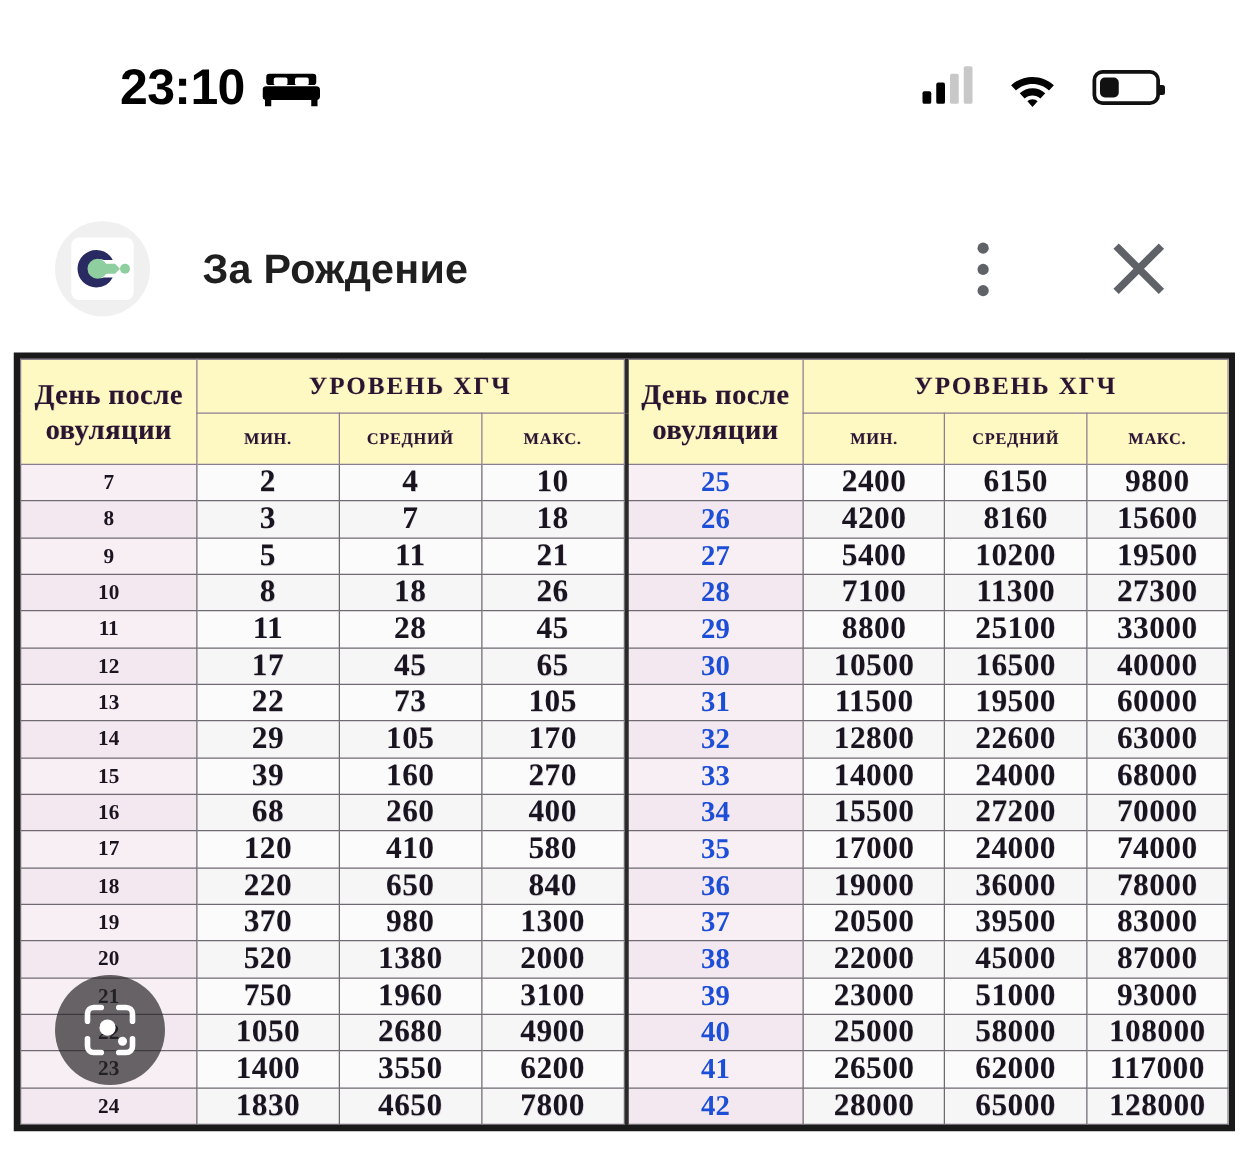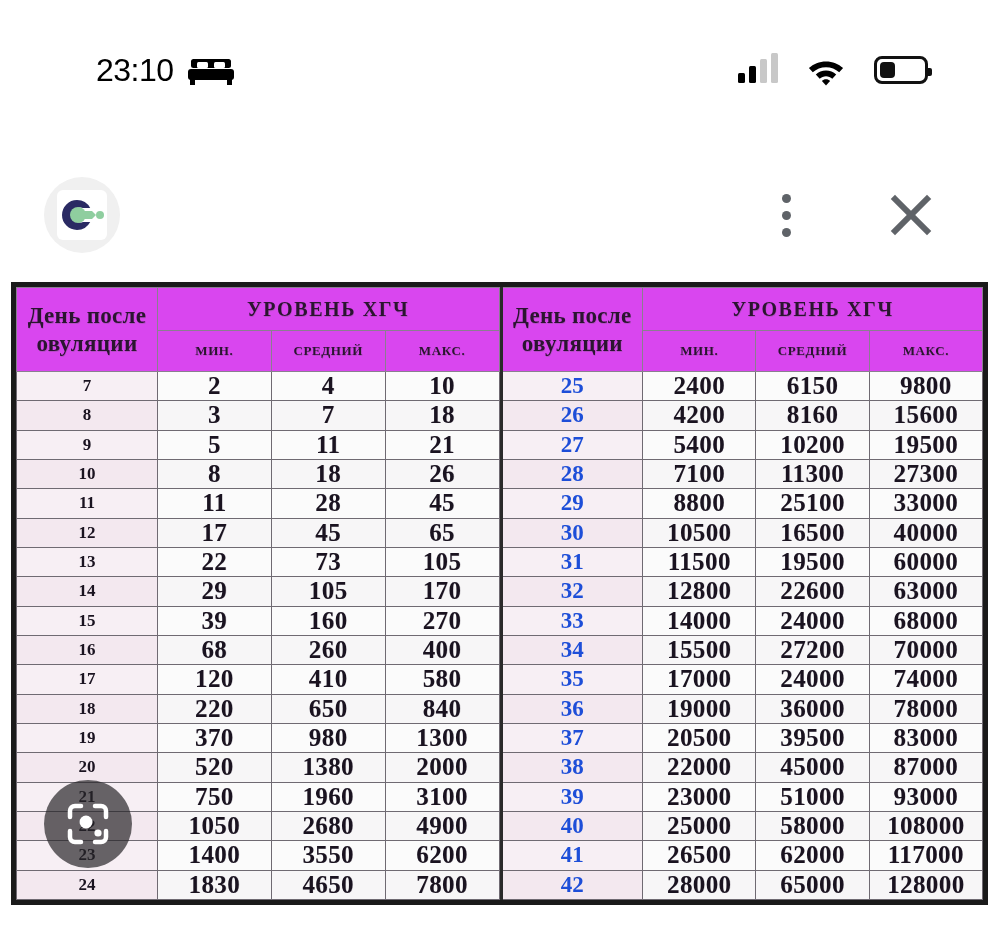--- a/index.html
+++ b/index.html
@@ -27,22 +27,22 @@
     padding: 0 72px 0 96px;
     box-sizing: border-box;
   }
   .status-left {
     display: flex;
     align-items: center;
     gap: 14px;
   }
   .status-time {
     font-family: "Liberation Sans", sans-serif;
-    font-size: 32px;
-    font-weight: 400;
+    font-size: 40px;
+    font-weight: 700;
     color: #000;
     letter-spacing: -0.5px;
     line-height: 1;
   }
   .bed-icon { display: block; }
   .status-right {
     display: flex;
     align-items: center;
     gap: 26px;
   }
@@ -180,21 +180,21 @@
   }
   table.hcg.right { border-left: 3px solid #2a2a2a; }
   table.hcg th, table.hcg td {
     border: 1px solid #6f6a72;
     text-align: center;
     vertical-align: middle;
     padding: 0;
     color: #1a1320;
   }
   table.hcg th {
-    background: #d946ef;
+    background: #fef9c3;
     font-weight: 700;
     color: #2b1430;
     text-shadow: 0.5px 0.5px 0 rgba(120,90,130,0.35);
     border-color: #8b7d90;
   }
   th.day-head {
     font-size: 23px;
     letter-spacing: 0.3px;
     line-height: 1.18;
     width: 29%;
@@ -282,20 +282,21 @@
   <div class="app-logo">
     <div class="inner">
       <svg width="46" height="34" viewBox="0 0 46 34">
         <path d="M18 2a15 15 0 1 0 0 30 15 15 0 0 0 13.2-8H24a7.5 7.5 0 1 1 0-14h7.2A15 15 0 0 0 18 2z" fill="#2a2a63"></path>
         <circle cx="19" cy="17" r="8" fill="#8fce9f"></circle>
         <path d="M19 13h14l4 4-4 4H19z" fill="#8fce9f"></path>
         <circle cx="41" cy="17" r="4" fill="#8fce9f"></circle>
       </svg>
     </div>
   </div>
+  <div class="app-title">За Рождение</div>
   <div class="appbar-spacer"></div>
   <div class="kebab">
     <span></span>
       <span></span>
       <span></span>
   </div>
   <div class="close-btn">
     <svg width="56" height="56" viewBox="0 0 56 56">
       <line x1="12" y1="12" x2="44" y2="44" stroke="#5f6368" stroke-width="6" stroke-linecap="square"></line>
       <line x1="44" y1="12" x2="12" y2="44" stroke="#5f6368" stroke-width="6" stroke-linecap="square"></line>

